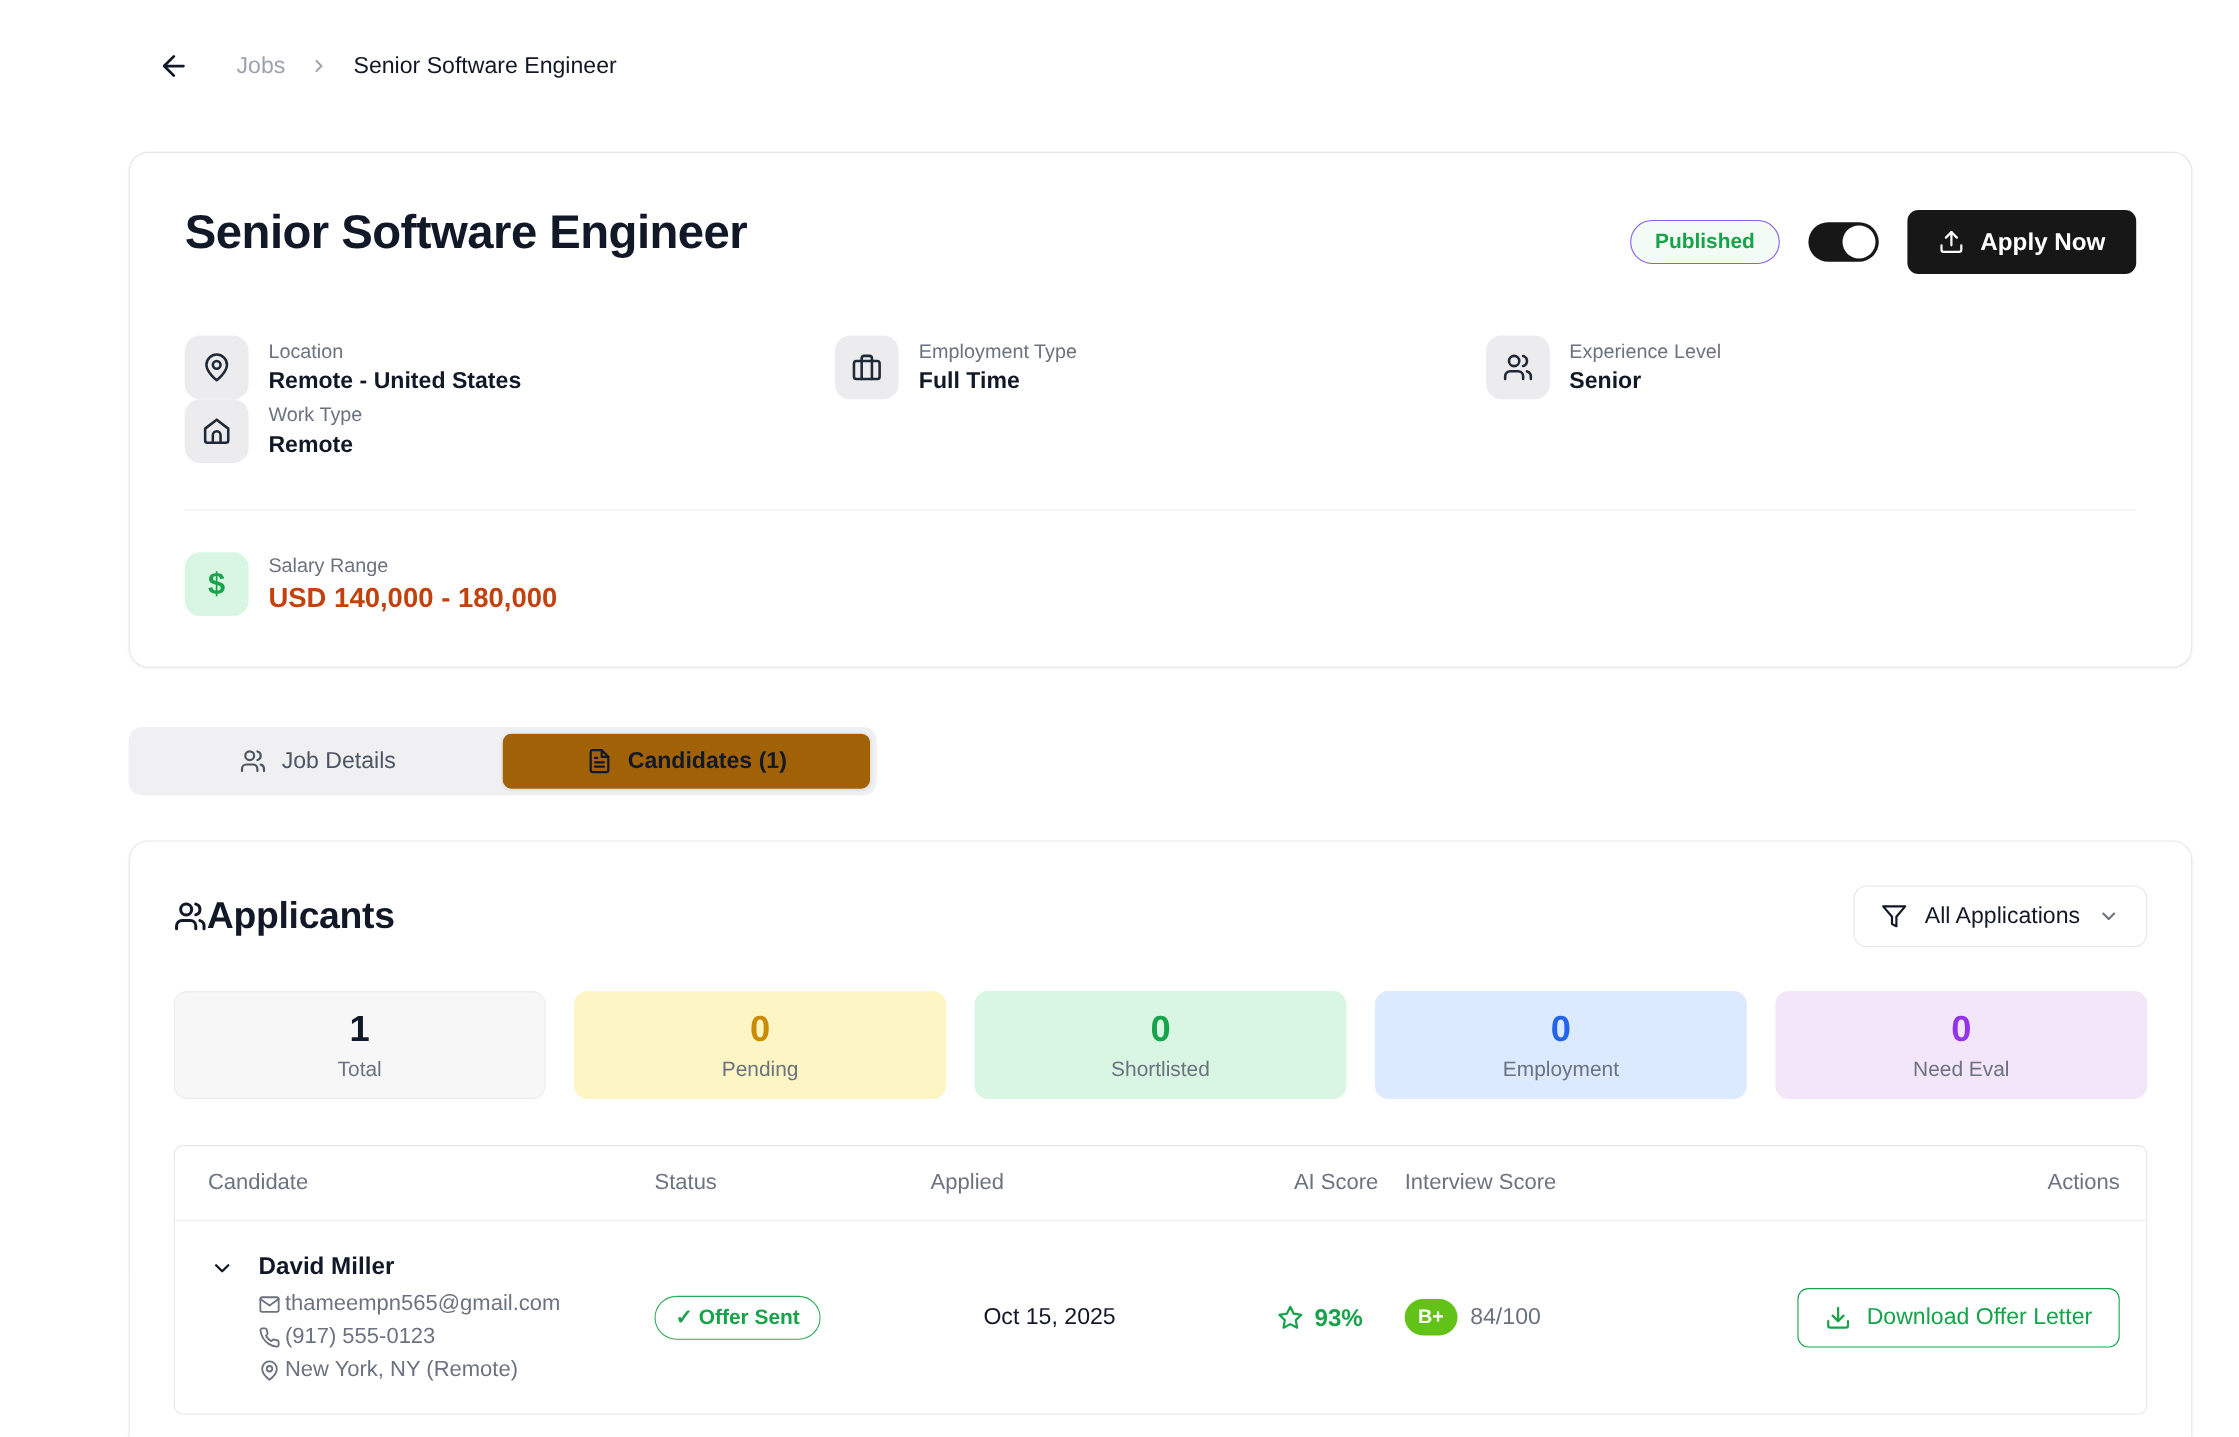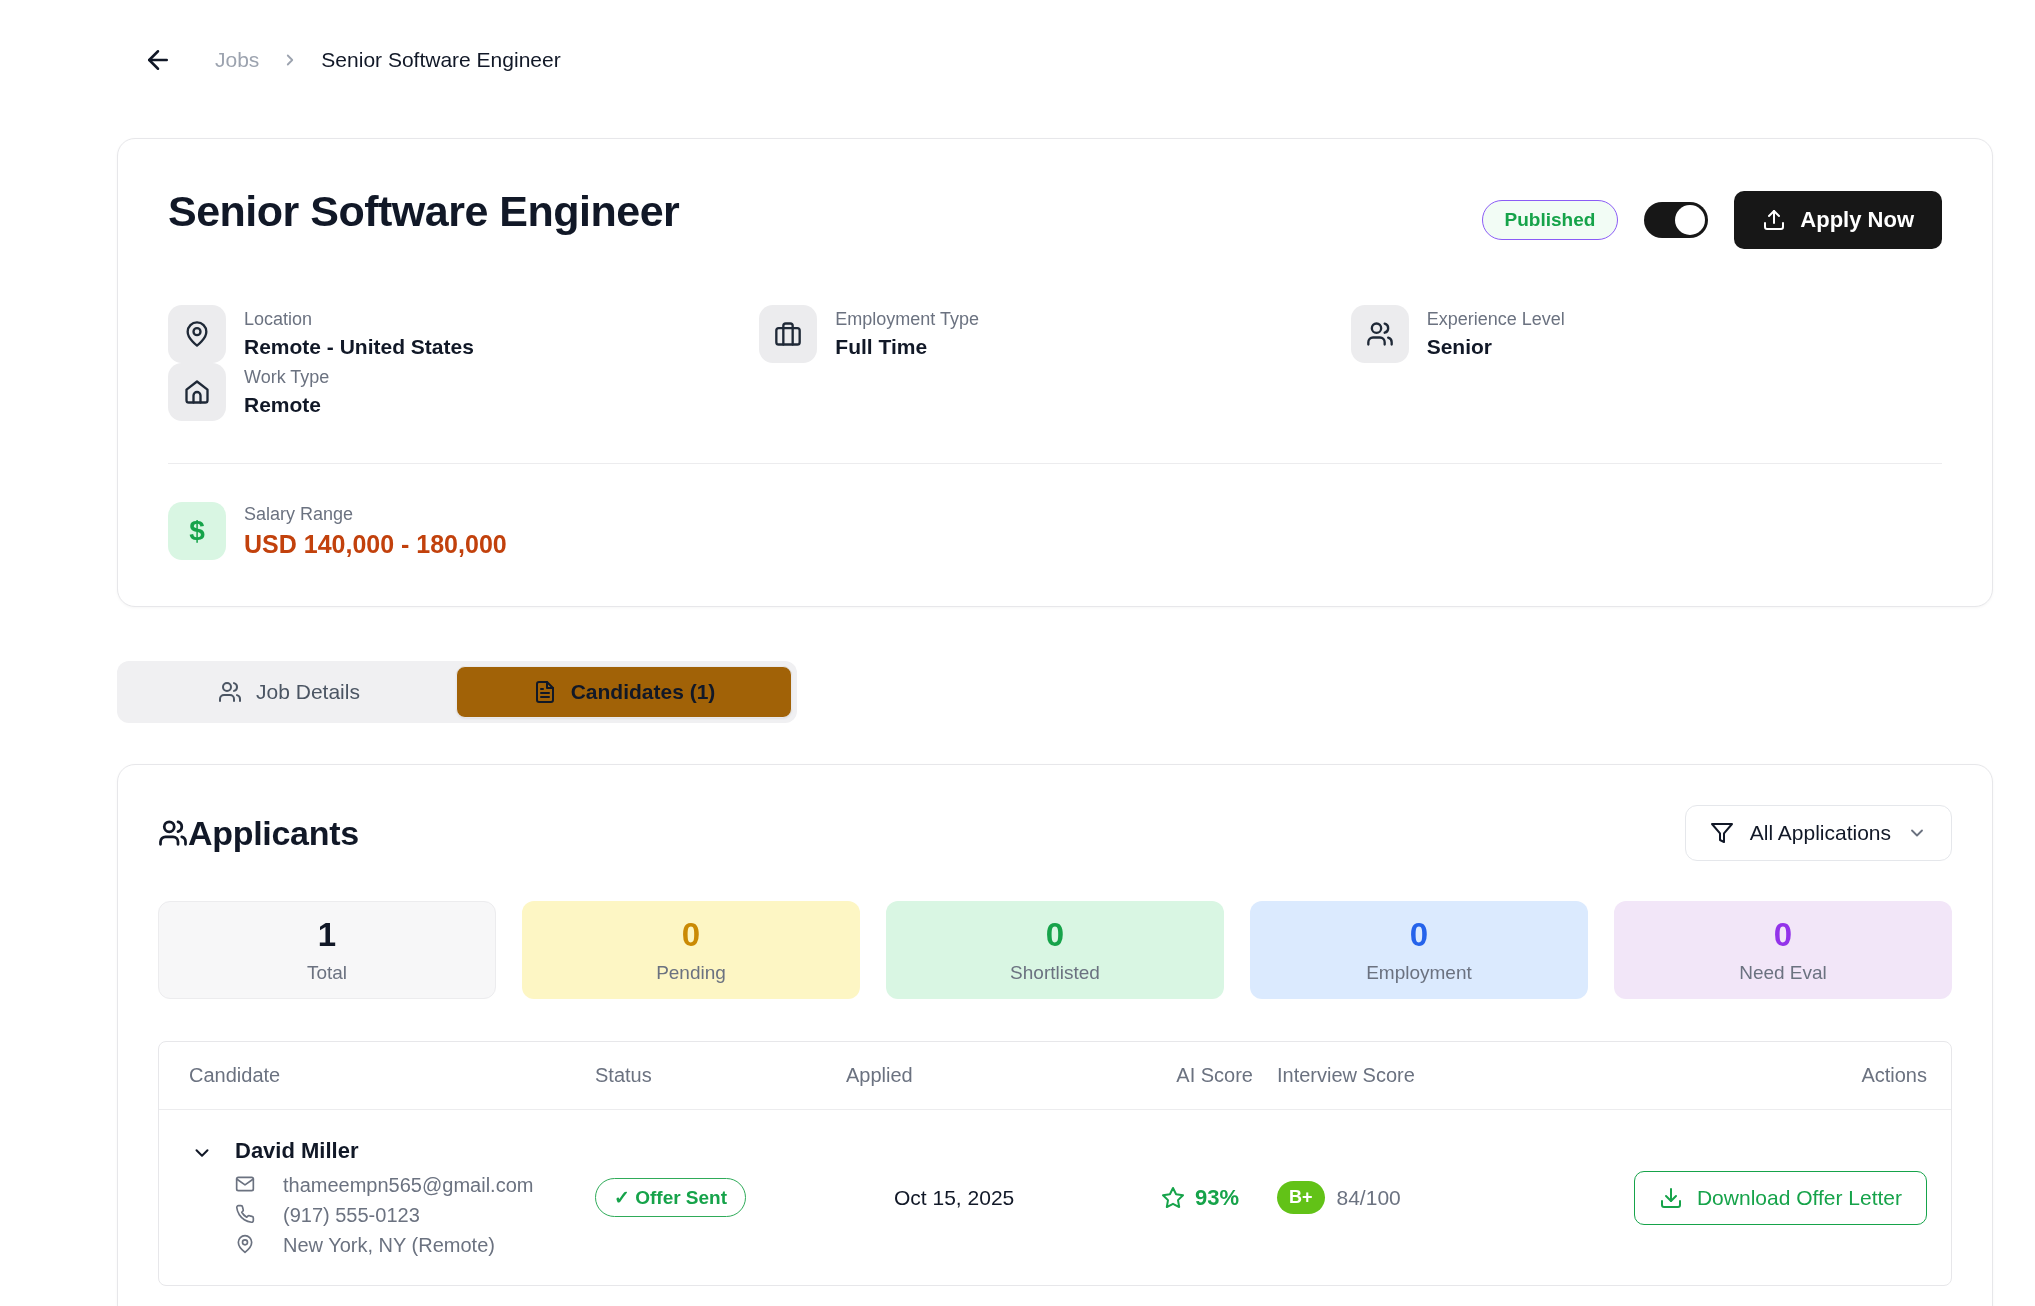--- a/index.html
+++ b/index.html
@@ -97,21 +97,21 @@
     padding:0 24px 0 30px; align-items:center;
   }
   .thead { border-bottom:1px solid #ececee; height:68px; }
   .th { color:#6b7280; font-size:20px; font-weight:500; }
   .th.right { text-align:right; }
   .tbody-row { padding-top:28px; padding-bottom:28px; }
 
   .cand-cell { display:flex; gap:20px; align-self:flex-start; }
   .expand-btn { background:none; border:none; cursor:pointer; padding:2px; margin-top:2px; color:#111827; display:flex; }
   .cand-name { font-size:22px; font-weight:700; margin-bottom:10px; }
-  .contact-line { display:flex; align-items:flex-start; gap:28px; color:#6b7280; font-size:20px; margin-top:7px; }
+  .contact-line { display:flex; align-items:center; gap:4px; color:#6b7280; font-size:20px; margin-top:7px; }
   .contact-line svg { flex:none; }
 
   .status-pill {
     display:inline-flex; align-items:center; gap:8px; color:#16a34a; border:1px solid #2fab59;
     border-radius:999px; padding:7px 18px; font-size:19px; font-weight:600; background:#fff;
   }
   .applied-date { font-size:21px; font-weight:400;margin-left:48px; }
   .ai-cell { display:flex; align-items:center; gap:10px; justify-content:flex-end; padding-right:14px; }
   .ai-score { color:#16a34a; font-size:22px; font-weight:700; }
   .iv-cell { display:flex; align-items:center; gap:12px; padding-left:24px; }

